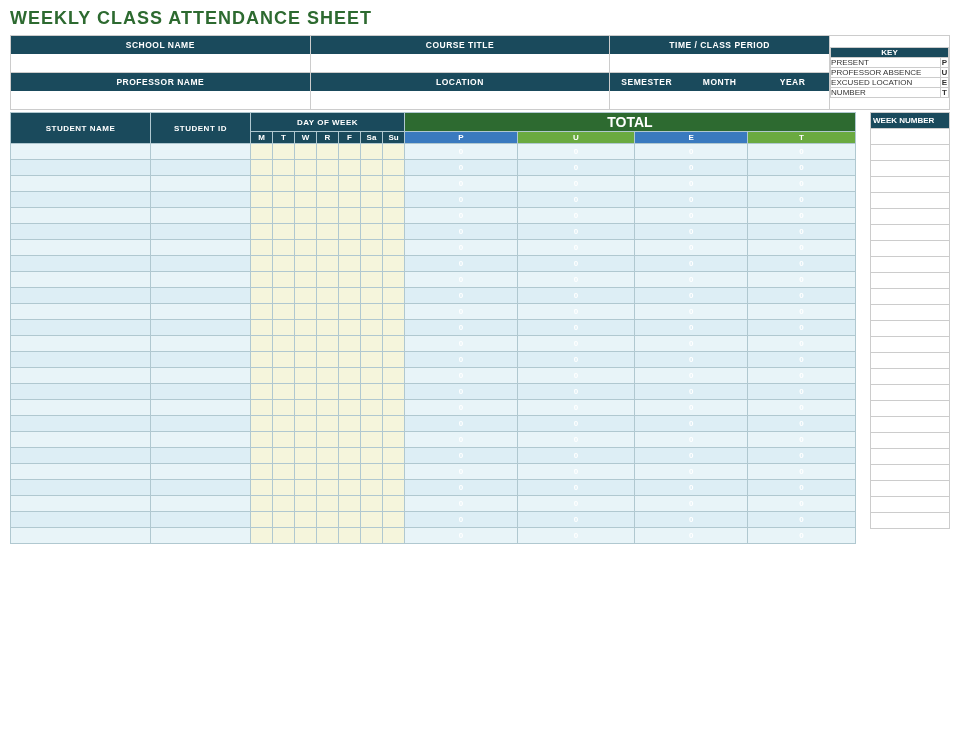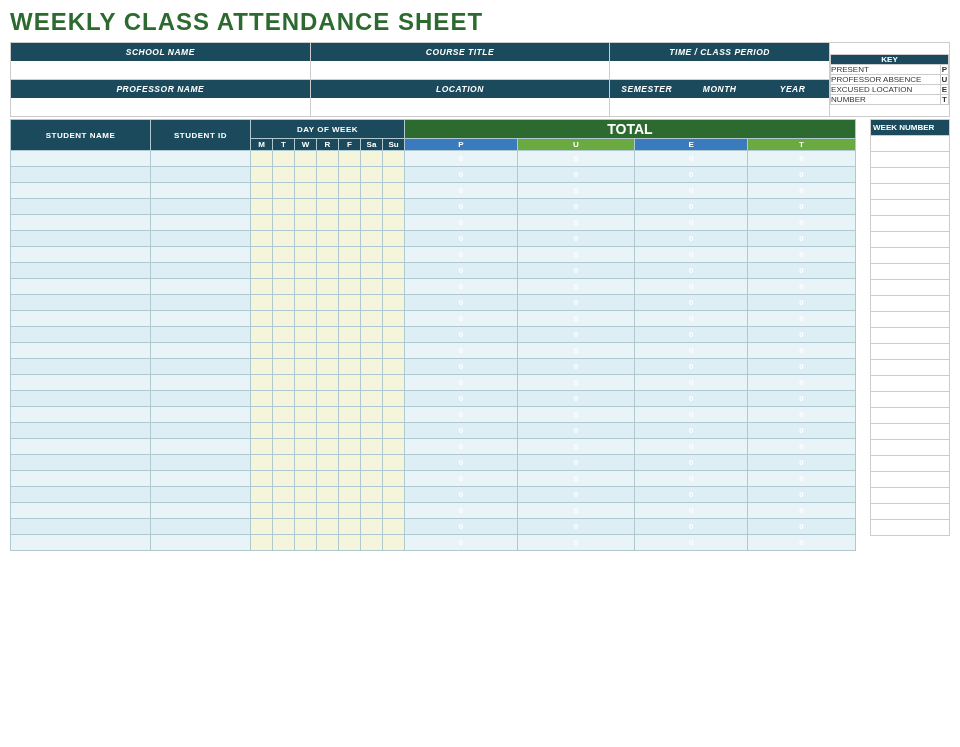--- a/index.html
+++ b/index.html
@@ -8,21 +8,21 @@
       background: #fff;
       width: 960px;
       height: 747px;
       overflow: hidden;
     }
     .page {
       width: 960px;
       padding: 8px 10px;
     }
     .main-title {
-      font-size: 24px;
+      font-size: 18px;
       font-weight: bold;
       color: #2d6a30;
       margin-bottom: 6px;
       letter-spacing: 1px;
     }
     
     .main-table {
       width: 100%;
       border-collapse: collapse;
       font-size: 8px;
@@ -74,21 +74,20 @@
       padding: 0;
     }
     .info-label {
       background: #1a4a5c;
       color: #fff;
       font-size: 8.5px;
       font-weight: bold;
       text-align: center;
       padding: 4px 2px;
       letter-spacing: 0.5px;
-      font-style: italic;
     }
     .info-value {
       height: 18px;
       background: #fff;
     }
     .key-table {
       border-collapse: collapse;
       width: 100%;
     }
     .key-table td {

